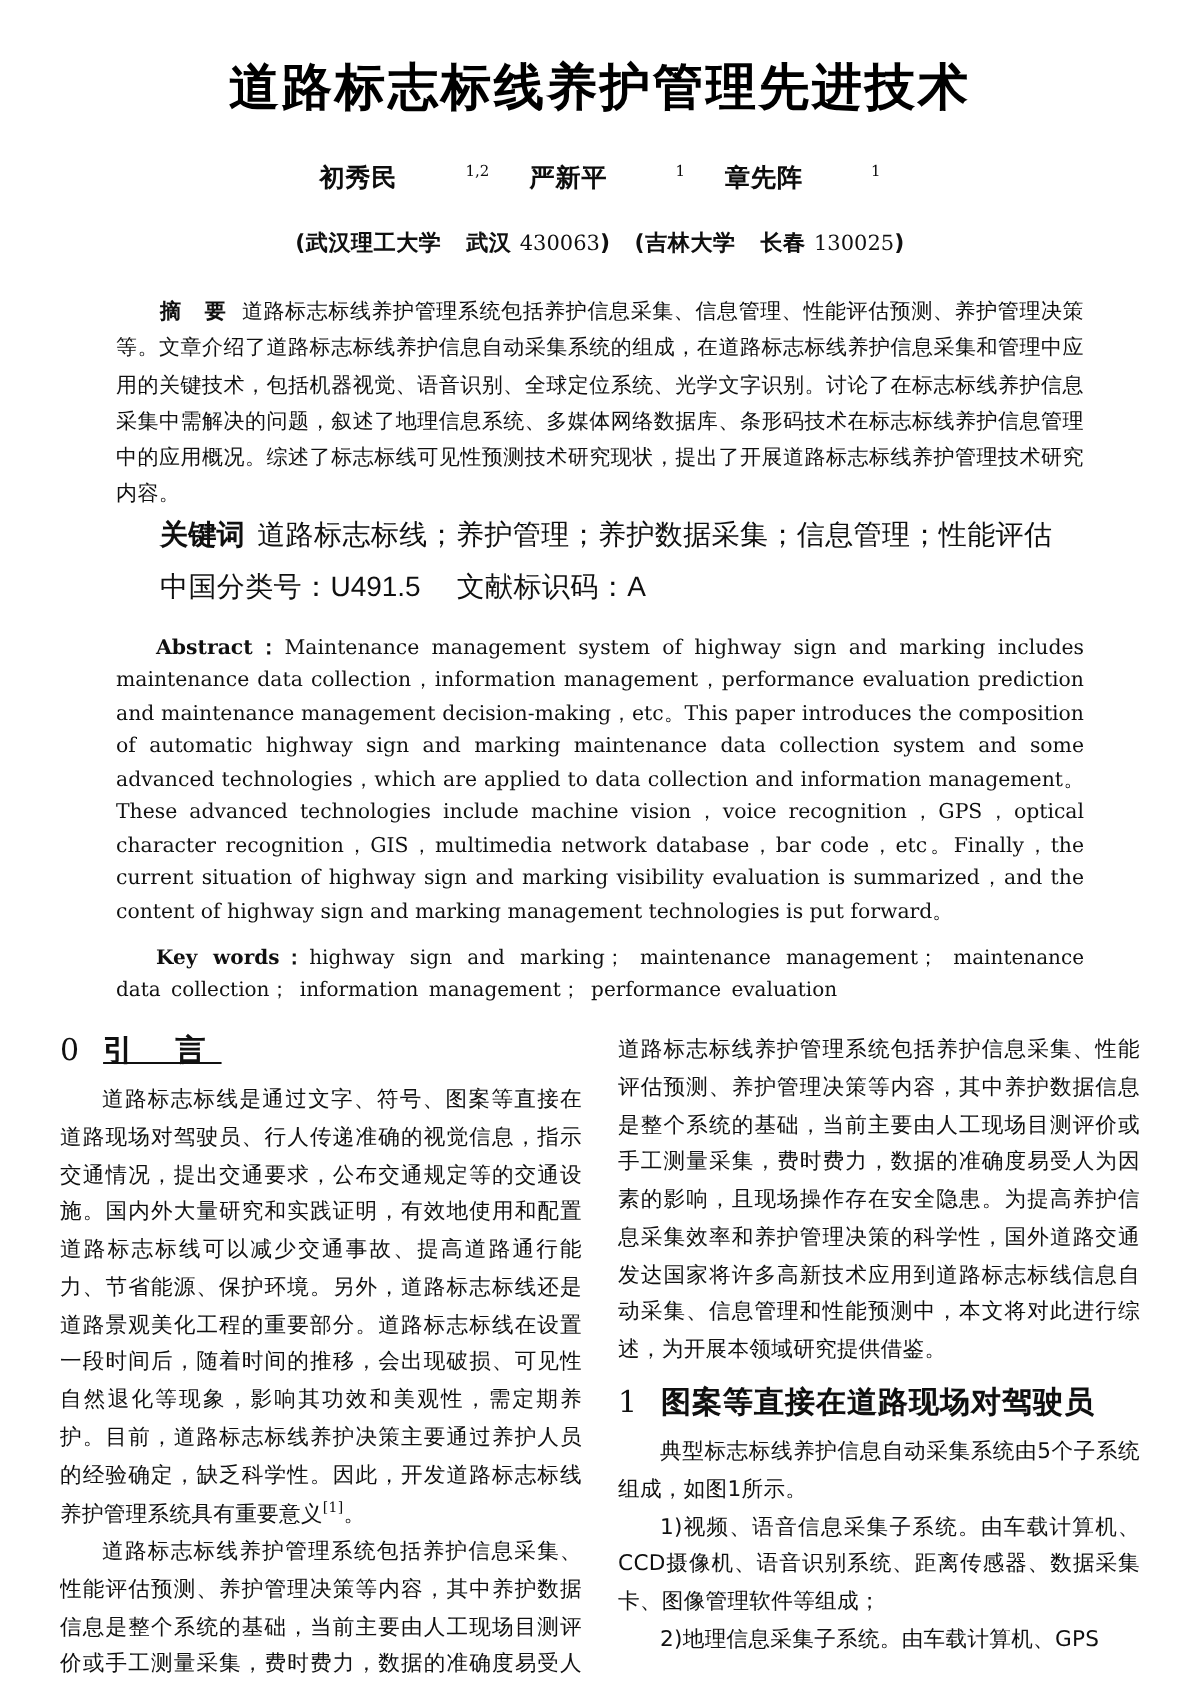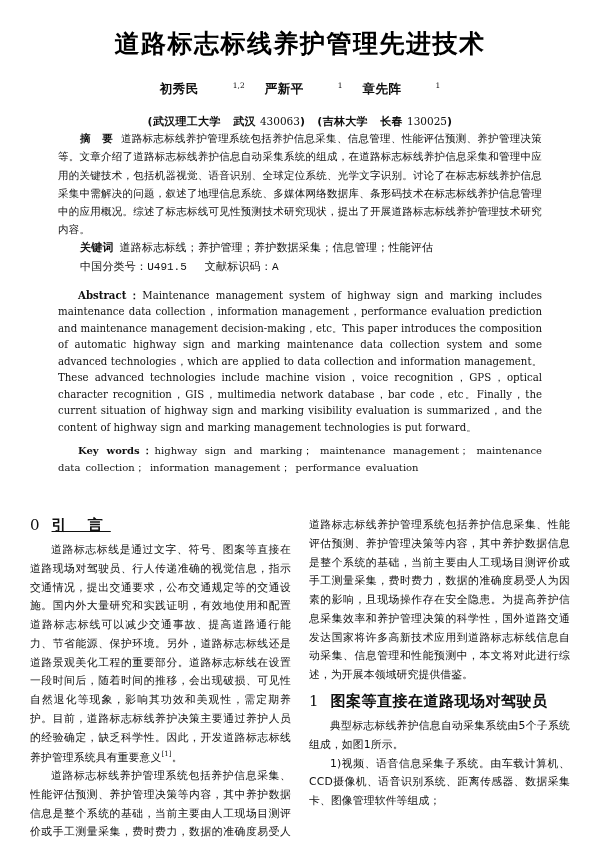--- a/index.html
+++ b/index.html
@@ -69,52 +69,53 @@
   .affil .code {
     font-weight: 400;
     font-family: "DejaVu Serif", "Liberation Serif", serif;
     font-size: 10.5px;
     letter-spacing: 0;
     margin-top: 24px;
   }
 
   
   .abstract-region {
+    margin-top: 18px;
     padding: 0 28px;
   }
 
   .cn-abstract {
     font-size: 10.5px;
     line-height: 1.72;
     text-align: justify;
     text-align-last: left;
     letter-spacing: 0.2px;
     text-indent: 0;
   }
   .cn-abstract .lead {
     font-weight: 700;
     letter-spacing: 4px;
     margin-right: 4px;
   }
   .cn-abstract .lead-pad { padding-left: 22px; }
 
   .cn-keywords,
   .cn-class {
-    font-size: 11px;
+    font-size: 14px;
     line-height: 1.78;
     letter-spacing: 0.2px;
     padding-left: 22px;
   }
   .cn-keywords .lead,
   .cn-class .lead {
     font-weight: 700;
     margin-right: 6px;
   }
   .cn-class .num {
-    font-family: Liberation Mono, monospace;
+    font-family: Liberation Sans, sans-serif;
     letter-spacing: 0;
   }
   .cn-class .sep { display: inline-block; width: 18px; }
 
   .en-abstract {
     margin-top: 9px;
     font-family: "DejaVu Serif", "Liberation Serif", serif;
     font-size: 10.2px;
     line-height: 1.62;
     text-align: justify;
@@ -264,18 +265,19 @@
 
       <div class="sec-head" style="margin-top:7px">
         <span class="sec-num">1</span>
         <span class="sec-title">图案等直接在道路现场对驾驶员</span>
       </div>
 
       <p class="body-par">典型标志标线养护信息自动采集系统由5个子系统组成，如图1所示。</p>
 
       <p class="body-par">1)视频、语音信息采集子系统。由车载计算机、CCD摄像机、语音识别系统、距离传感器、数据采集卡、图像管理软件等组成；</p>
 
+      <p class="body-par clip-bottom">2)地理信息采集子系统。由车载计算机、GPS</p>
 
     </div>
 
   </div>
 
 </div>
 
 </body></html>

